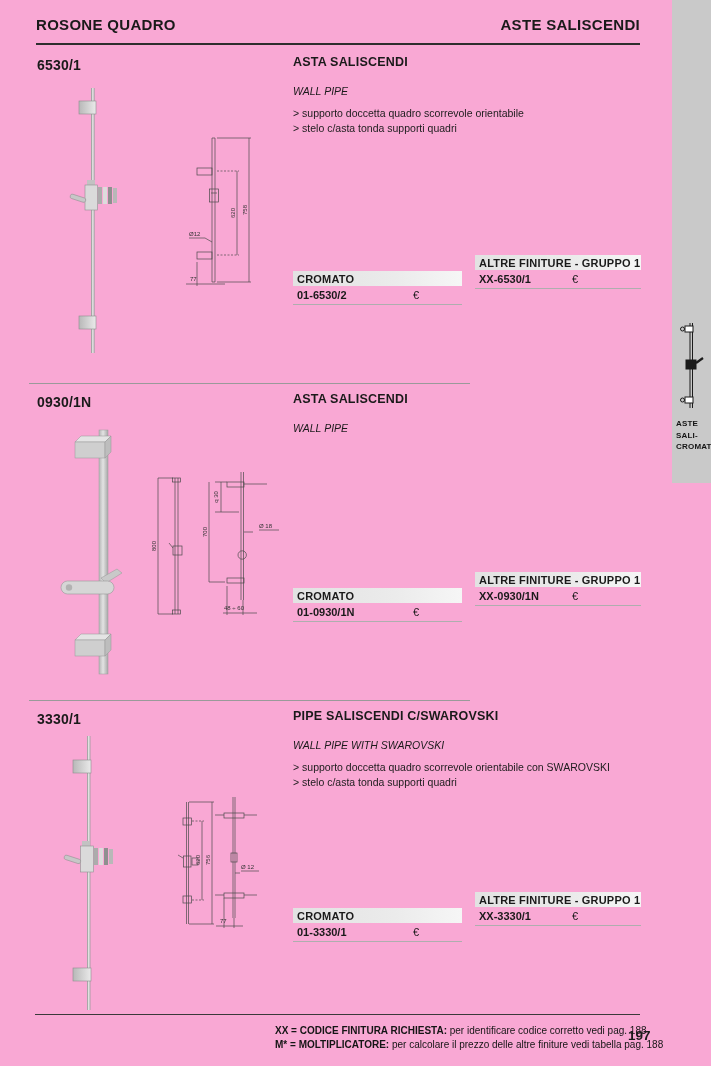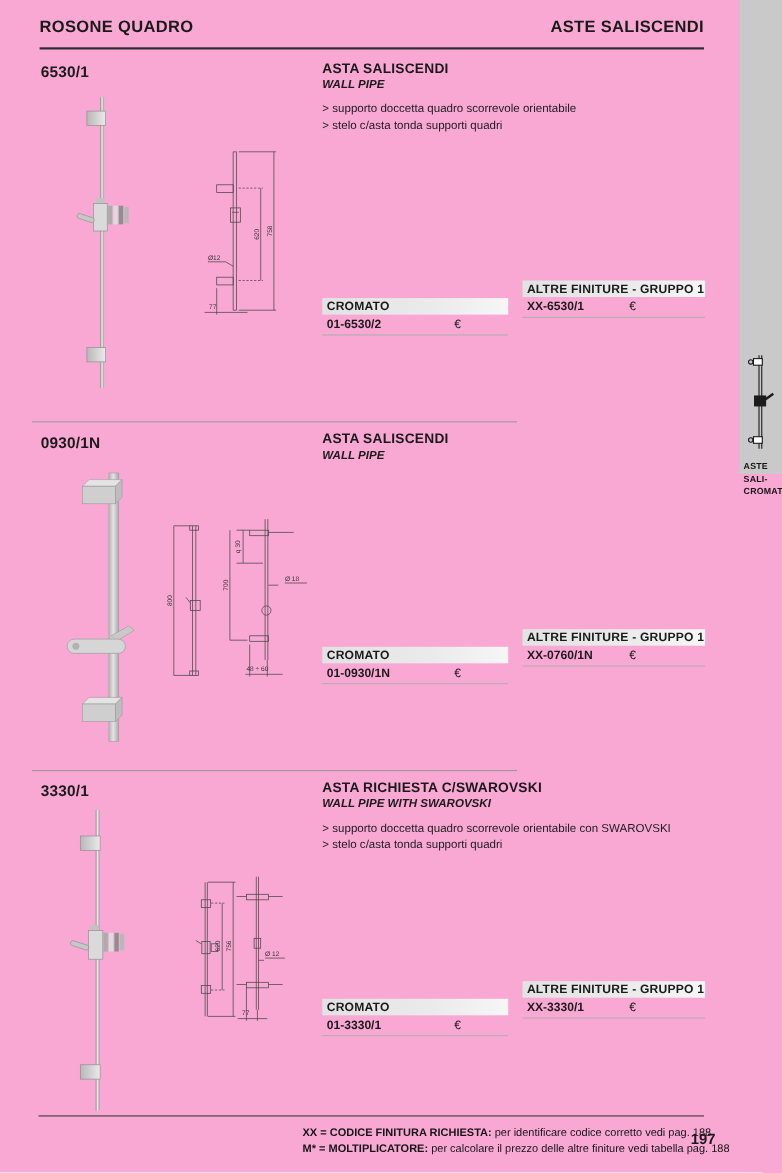--- a/index.html
+++ b/index.html
@@ -4,32 +4,32 @@
 <style>
   html,body{margin:0;padding:0;background:#fff;}
   .page{position:relative;width:711px;height:1066px;background:#f9a8d4;overflow:hidden;
         font-family:"Liberation Sans",sans-serif;color:#1a1a1a;}
   .abs{position:absolute;}
   .hdr{font-weight:bold;font-size:15px;letter-spacing:.3px;}
   .hdr-rule{position:absolute;left:36px;top:43px;width:604px;height:2px;background:#2e2e2e;}
   .rule{position:absolute;height:1px;background:#9a9a9a;}
   .code{font-weight:bold;font-size:14px;letter-spacing:.2px;}
   .p-title{font-weight:bold;font-size:12.5px;letter-spacing:.2px;}
-  .p-sub{font-style:italic;font-weight:bold;font-size:10.5px;margin-top:2px;}
+  .p-sub{font-style:italic;font-weight:normal;font-size:10.5px;margin-top:16px;}
   .features{margin-top:9px;font-size:10.5px;line-height:1.45;color:#1c1c1c;}
   .pt{position:absolute;}
   .t1{width:169px;margin-top:16px;}
   .t2{width:166px;}
   .pt-h{background:linear-gradient(90deg,#e2e2e2 0%,#ebebeb 60%,#f6f6f6 100%);
         font-weight:bold;font-size:11px;padding:2px 4px 1px;letter-spacing:.2px;white-space:nowrap;}
   .pt-r{position:relative;font-weight:bold;font-size:11px;padding:3px 4px 3px;border-bottom:1px solid #aeaeae;}
   .pt-eur{position:absolute;top:3px;font-weight:normal;}
   .t1 .pt-eur{left:120px;}
   .t2 .pt-eur{left:97px;}
-  .side-strip{position:absolute;left:672px;top:0;width:39px;height:431px;background:#c9c9c9;}
+  .side-strip{position:absolute;left:672px;top:0;width:39px;height:483px;background:#c9c9c9;}
   .side-label{position:absolute;left:676px;top:418px;font-size:8px;font-weight:bold;line-height:1.45;color:#141414;letter-spacing:.2px;}
   .foot-rule{position:absolute;left:35px;top:1014px;width:605px;height:1px;background:#3a3a3a;}
   .foot{position:absolute;left:275px;top:1024px;font-size:10px;line-height:1.4;color:#151515;}
   .foot b{font-weight:bold;}
   .pagenum{position:absolute;left:628px;top:1028px;font-weight:bold;font-size:13.5px;}
   svg text{font-family:"Liberation Sans",sans-serif;}
 </style>
 </head>
 <body>
 
@@ -214,21 +214,21 @@
   <div class="pt t1" style="left:293px;top:572px;">
     <div class="pt-h">CROMATO</div>
     <div class="pt-r">
       <span>01-0930/1N</span>
       <span class="pt-eur">€</span>
     </div>
   </div>
   <div class="pt t2" style="left:475px;top:572px;">
     <div class="pt-h">ALTRE FINITURE - GRUPPO 1</div>
     <div class="pt-r">
-      <span>XX-0760/1N</span>
+      <span>XX-0930/1N</span>
       <span class="pt-eur">€</span>
     </div>
   </div>
 
   <div class="rule" style="left:29px;top:700px;width:441px;"></div>
 
   <div class="abs code" style="left:37px;top:711px;">3330/1</div>
 
   <svg class="abs" style="left:60px;top:736px;" width="56" height="274" viewBox="0 0 56 274">
     <rect x="27" y="0" width="3.4" height="274" fill="url(#p1rod)"></rect>
@@ -282,21 +282,21 @@
         <line x1="21" y1="125" x2="21" y2="135"></line>
       <line x1="3" y1="133" x2="30" y2="133"></line>
     </g>
     <g fill="#333333" font-size="6">
       <text x="28" y="76">Ø 12</text>
       <text x="7" y="130">77</text>
     </g>
   </svg>
 
   <div class="abs" style="left:293px;top:709px;width:350px;">
-    <div class="p-title">ASTA RICHIESTA C/SWAROVSKI</div>
+    <div class="p-title">PIPE SALISCENDI C/SWAROVSKI</div>
     <div class="p-sub">WALL PIPE WITH SWAROVSKI</div>
     <div class="features">
       <div>&gt; supporto doccetta quadro scorrevole orientabile con SWAROVSKI</div>
       <div>&gt; stelo c/asta tonda supporti quadri</div>
     </div>
   </div>
 
   <div class="pt t1" style="left:293px;top:892px;">
     <div class="pt-h">CROMATO</div>
     <div class="pt-r">

